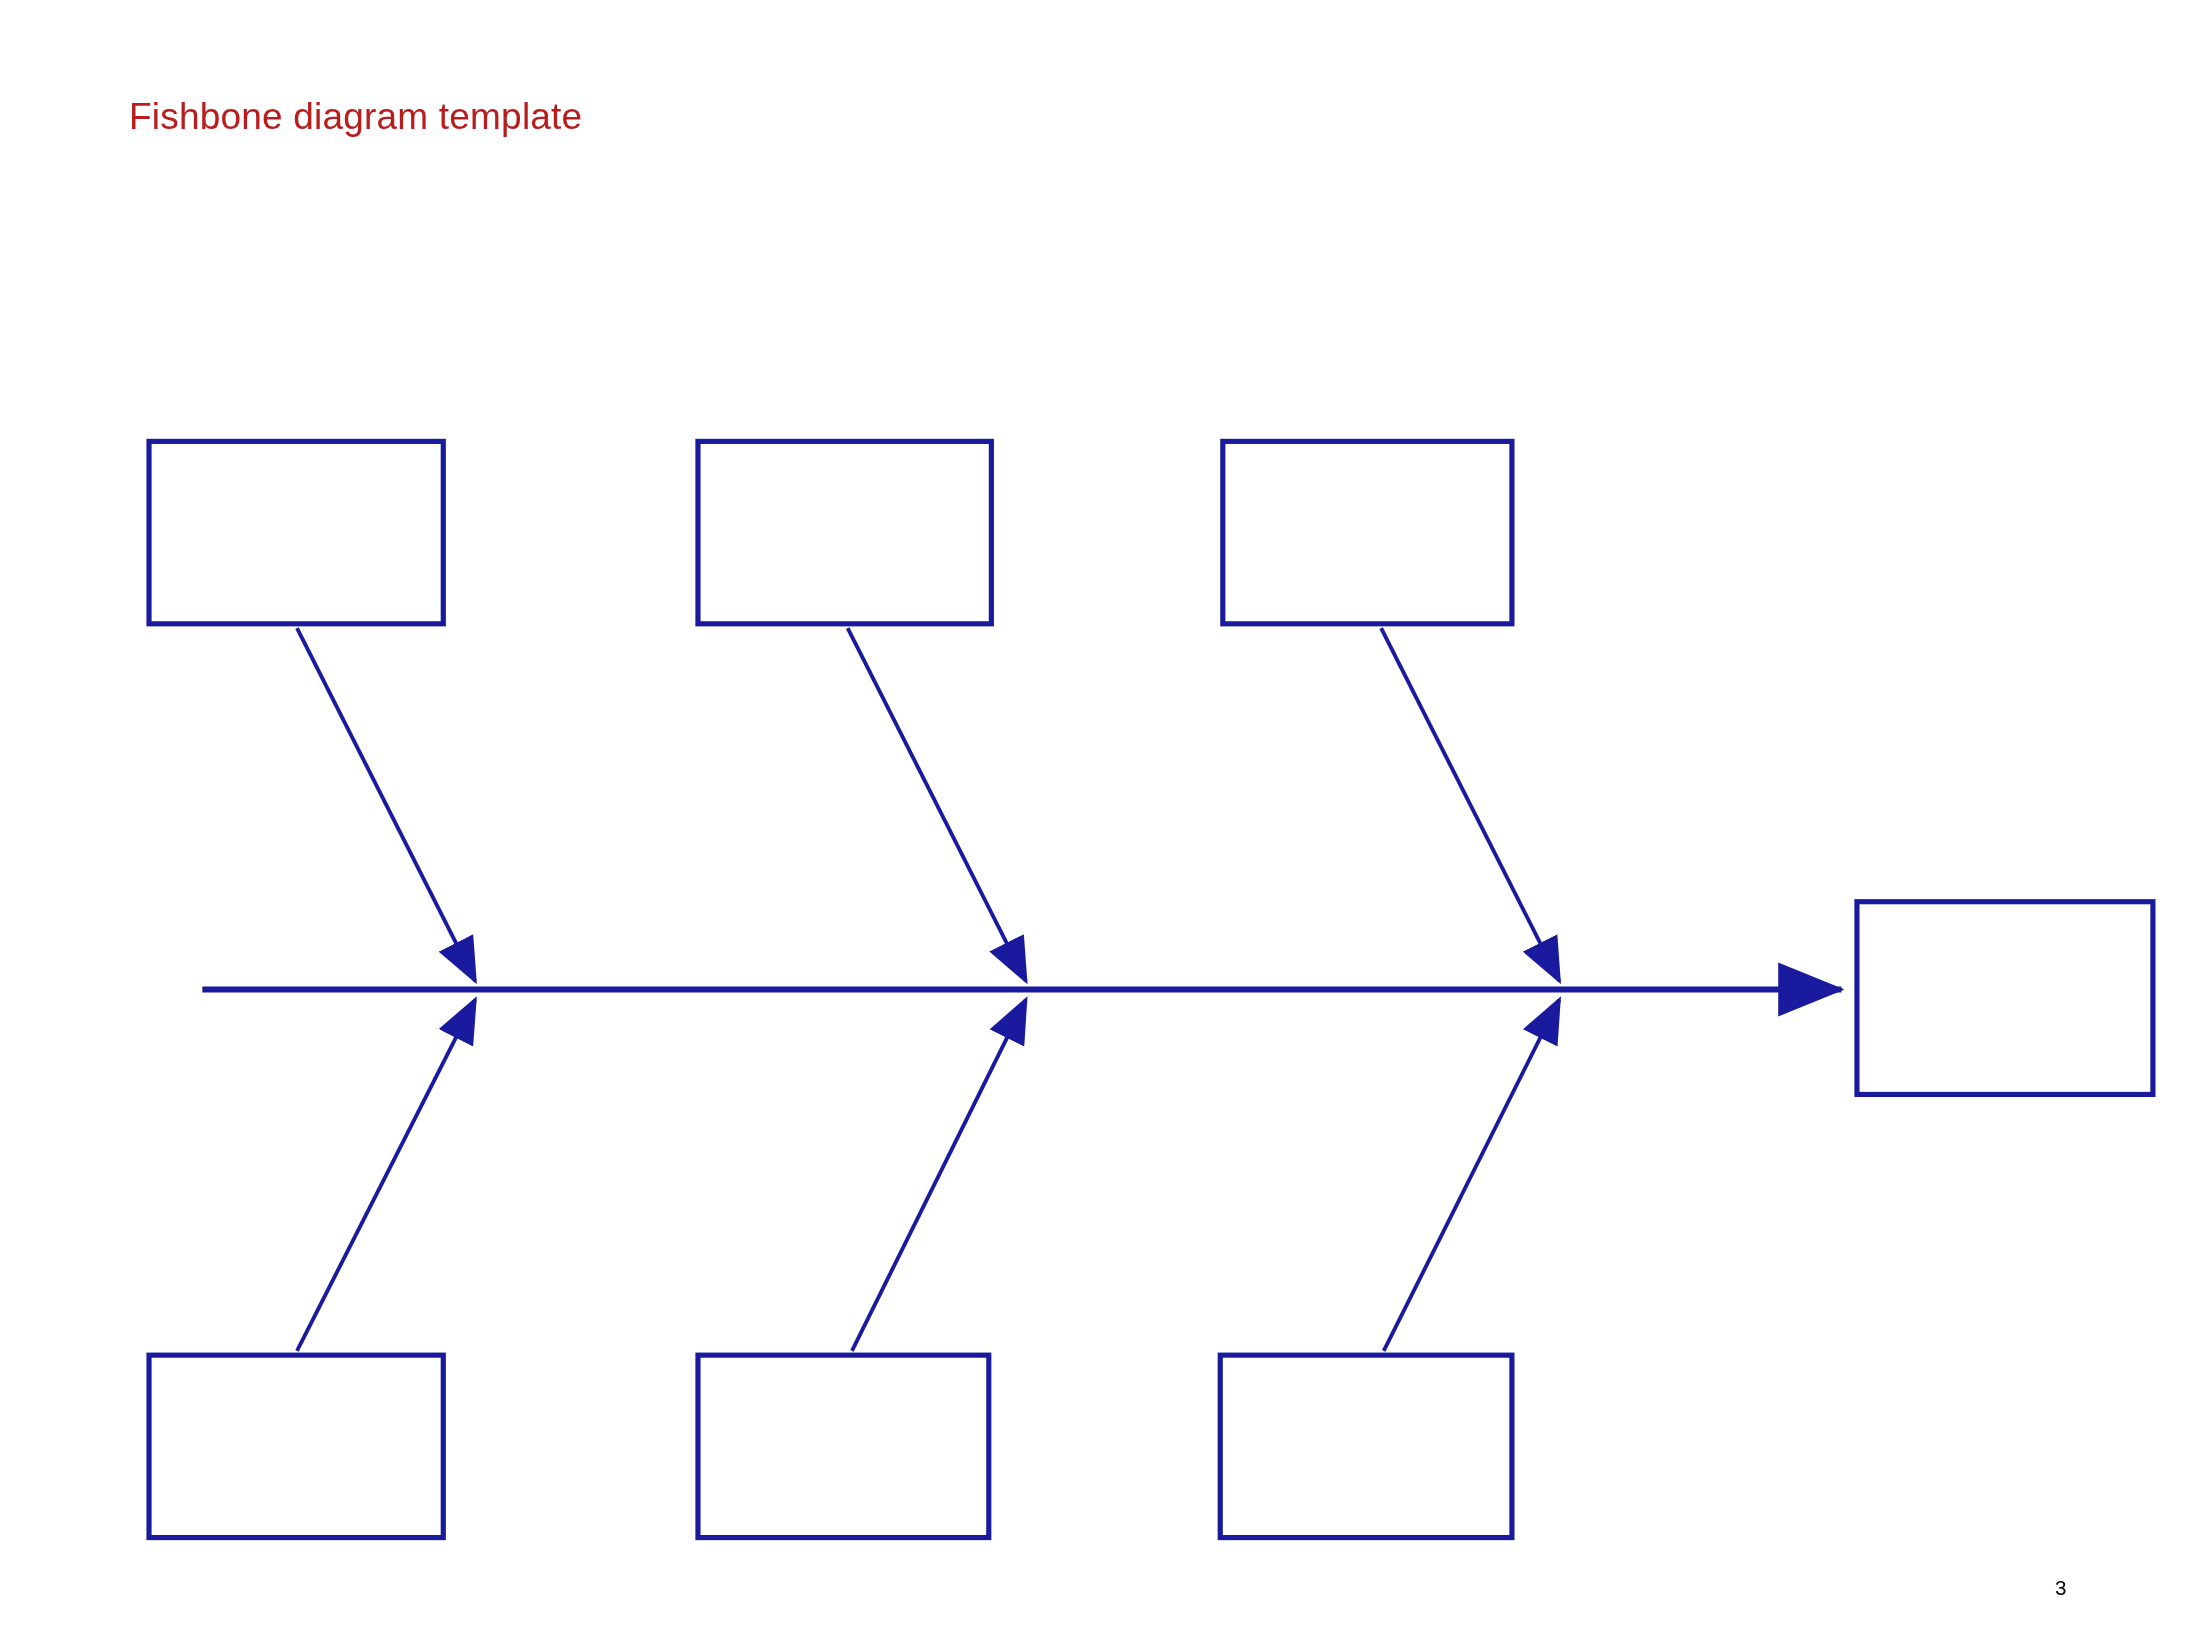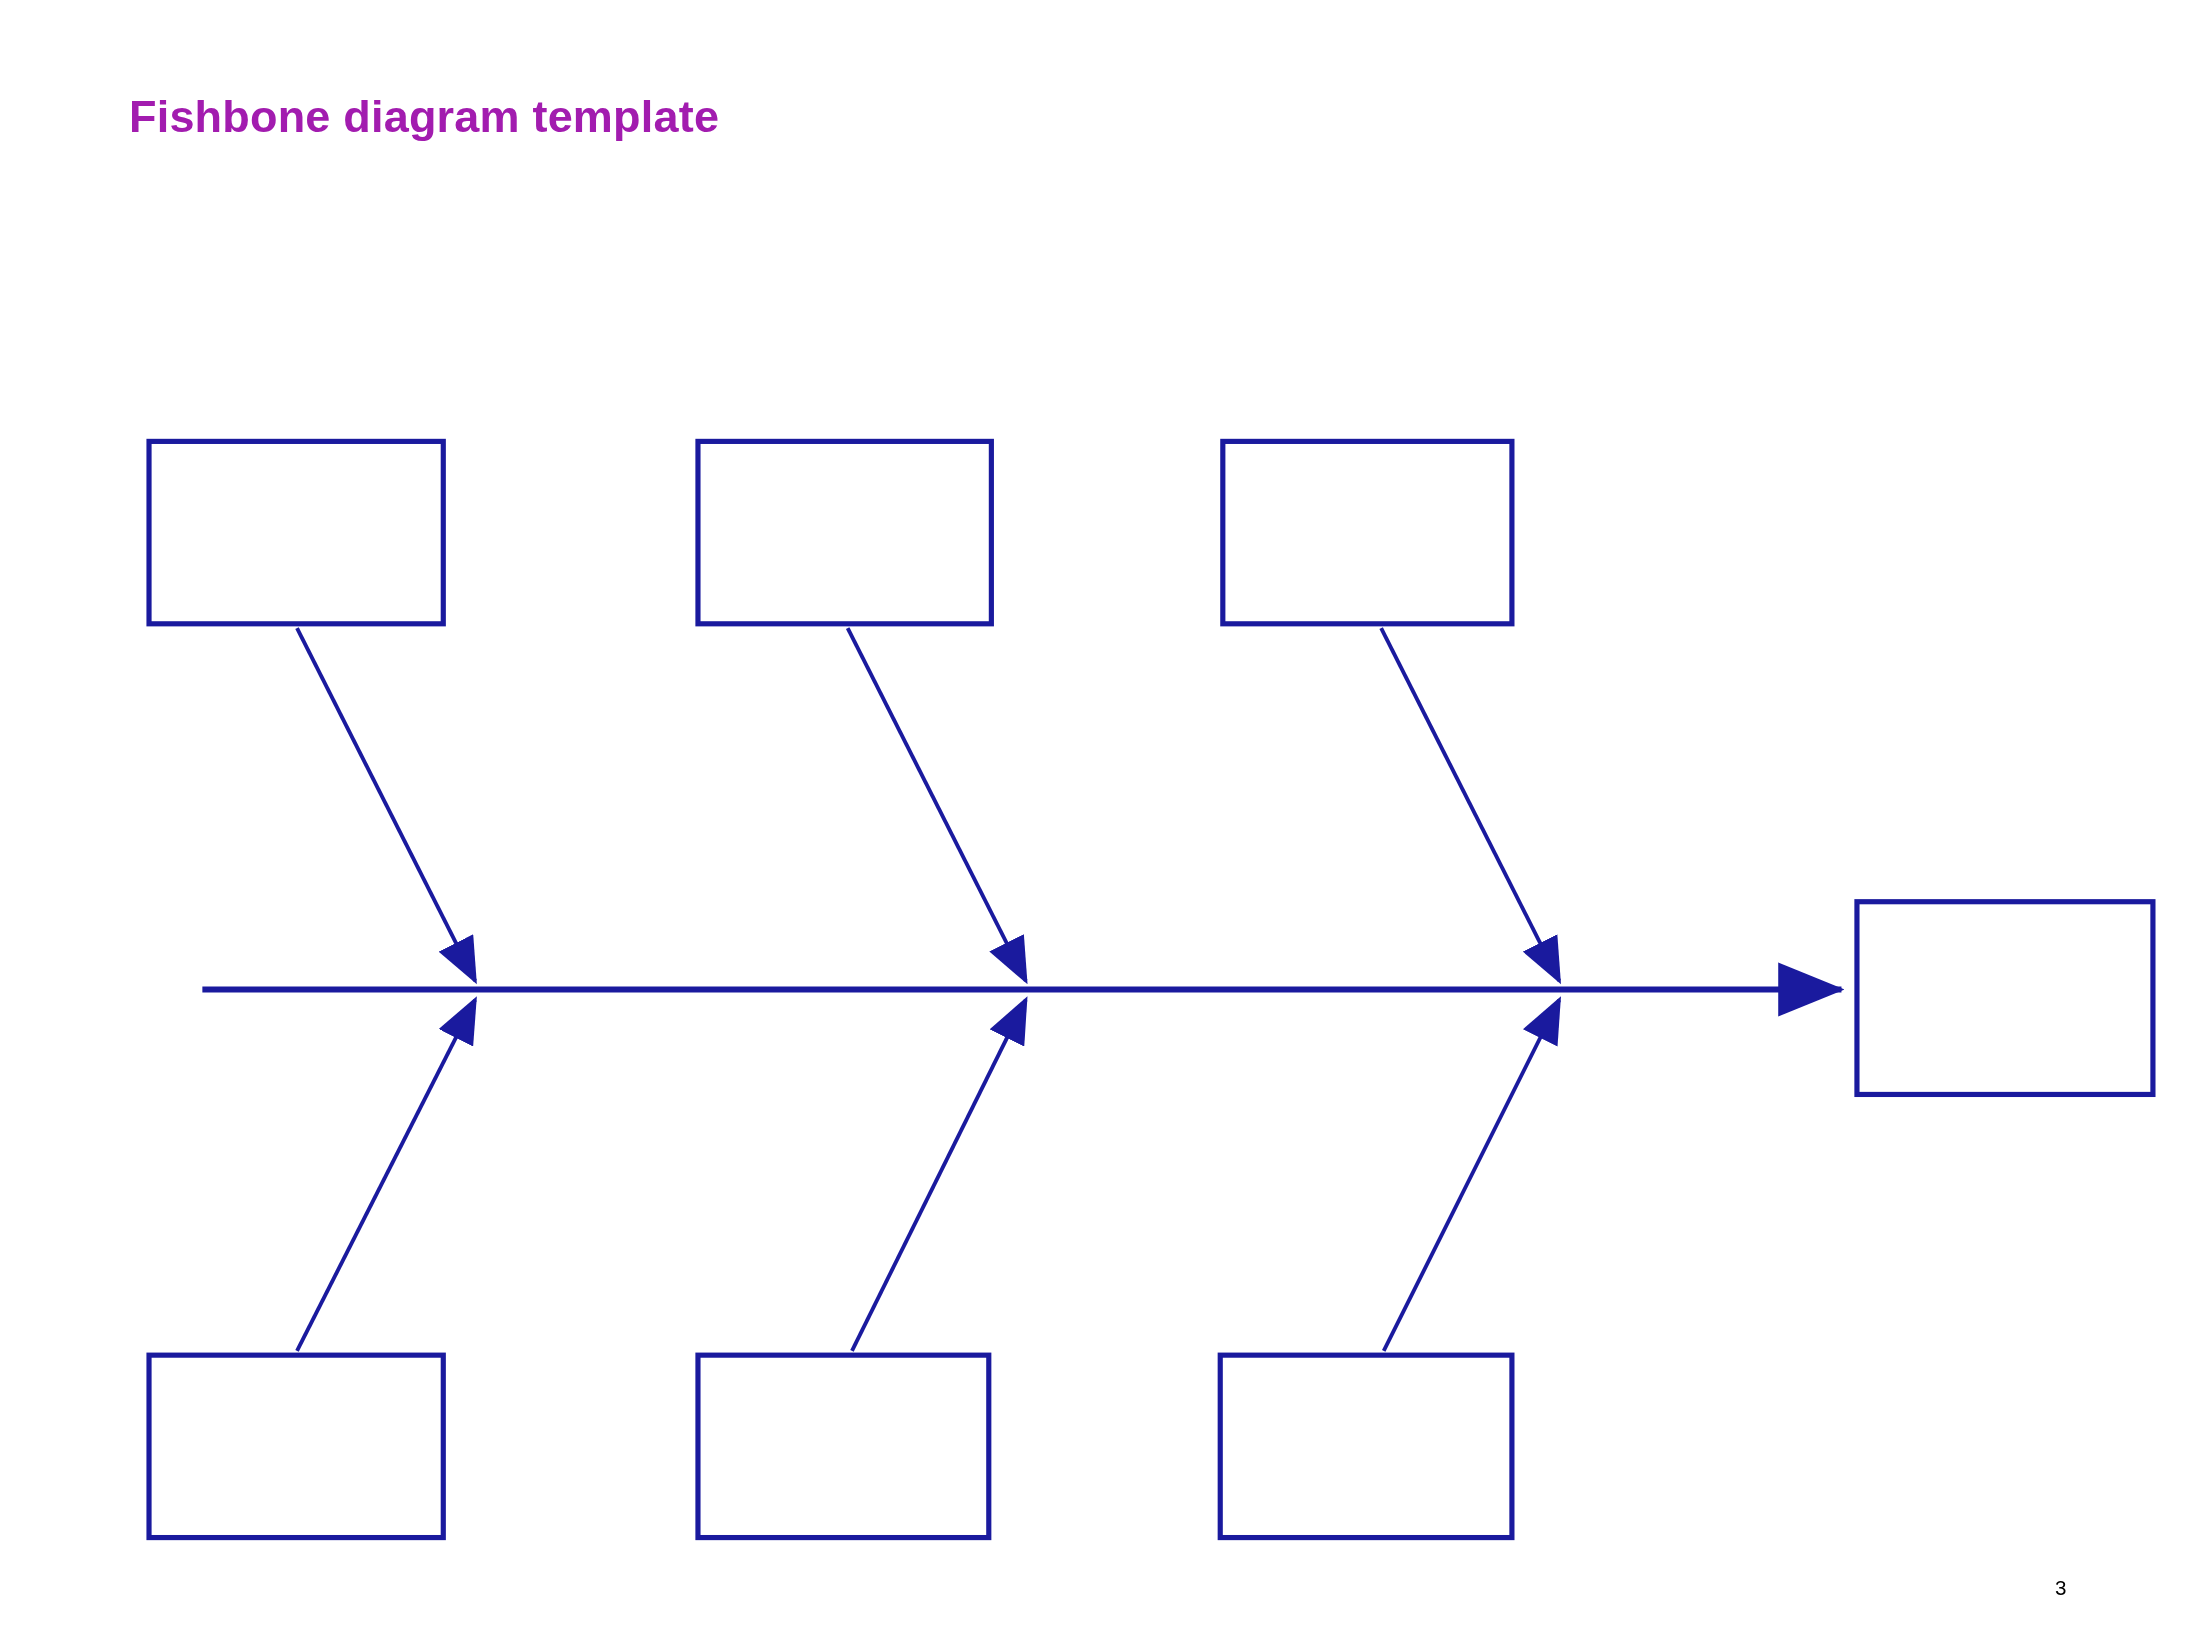--- a/index.html
+++ b/index.html
@@ -20,25 +20,25 @@
     left: 0;
     top: 0;
     width: 2203px;
     height: 1652px;
     background: #ffffff;
   }
   #slide-title {
     position: absolute;
     left: 129px;
     top: 90px;
-    font-size: 45px;
+    font-size: 37px;
     line-height: 53px;
-    color: #a21caf;
+    color: #b91c1c;
     font-family: "Liberation Sans", sans-serif;
-    font-weight: bold;
+    font-weight: normal;
     letter-spacing: 0.2px;
     white-space: nowrap;
   }
   #page-number {
     position: absolute;
     left: 2055px;
     top: 1576px;
     font-size: 20.6px;
     line-height: 24px;
     color: #000000;

